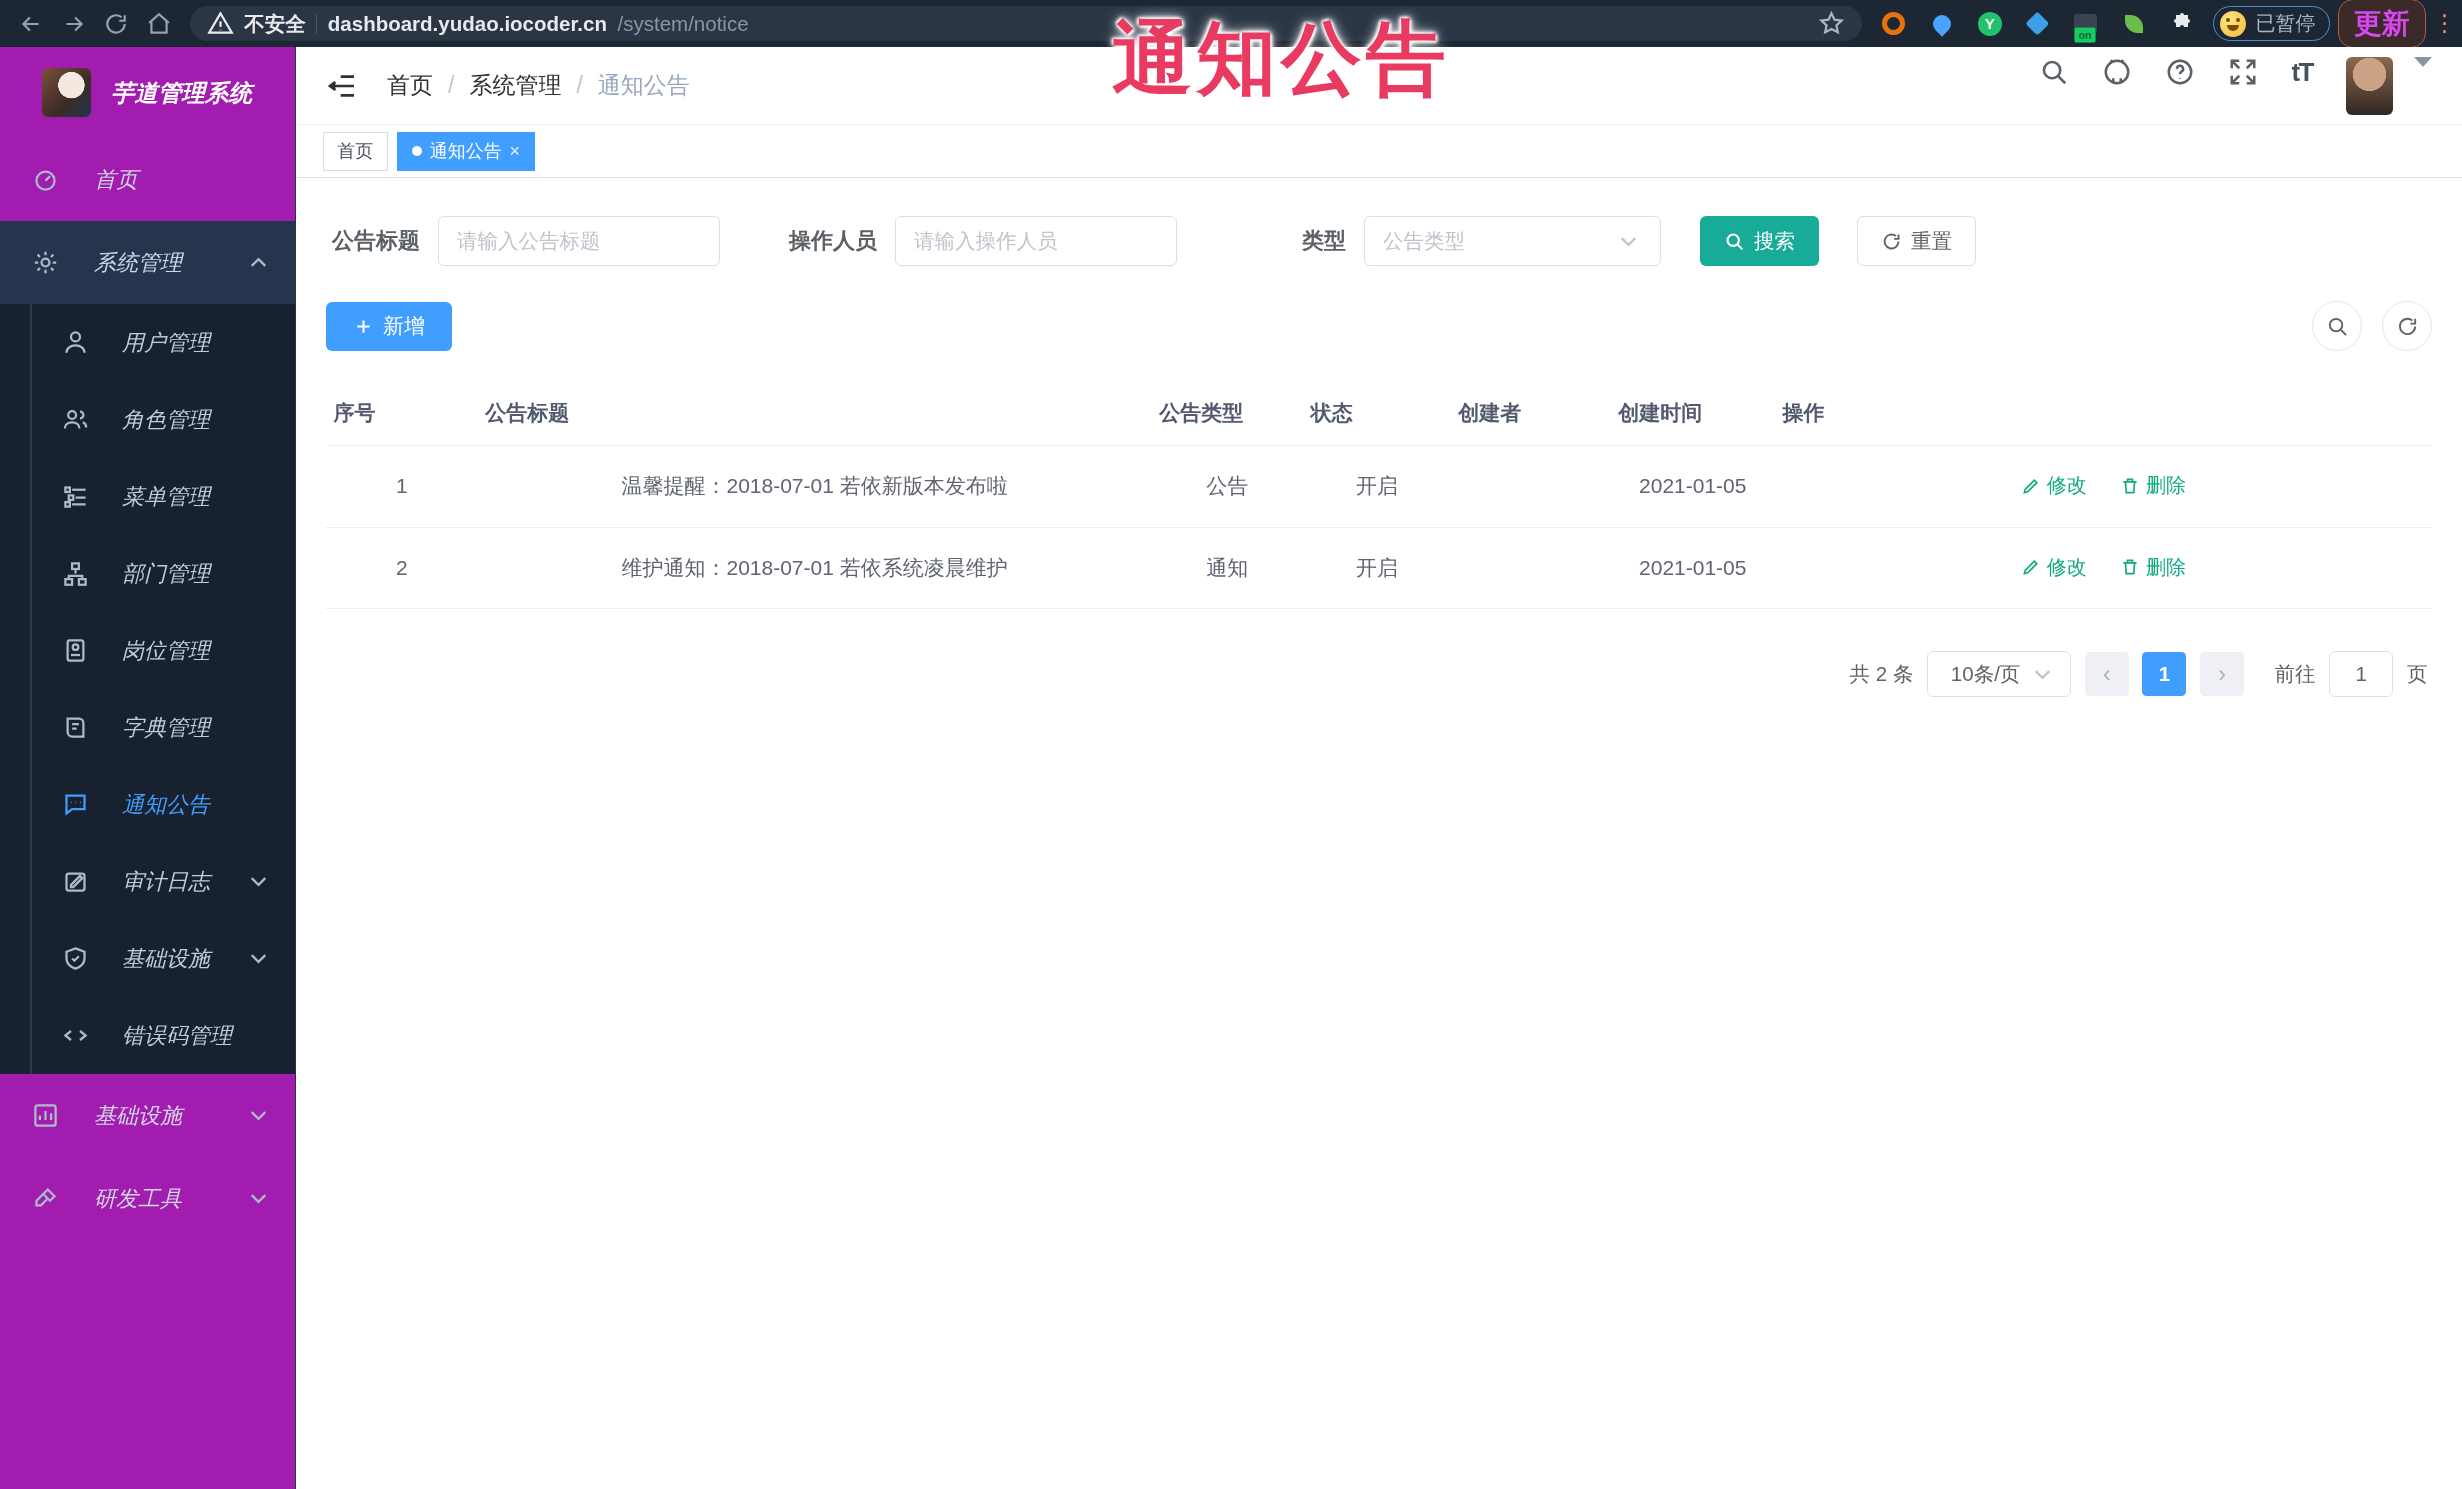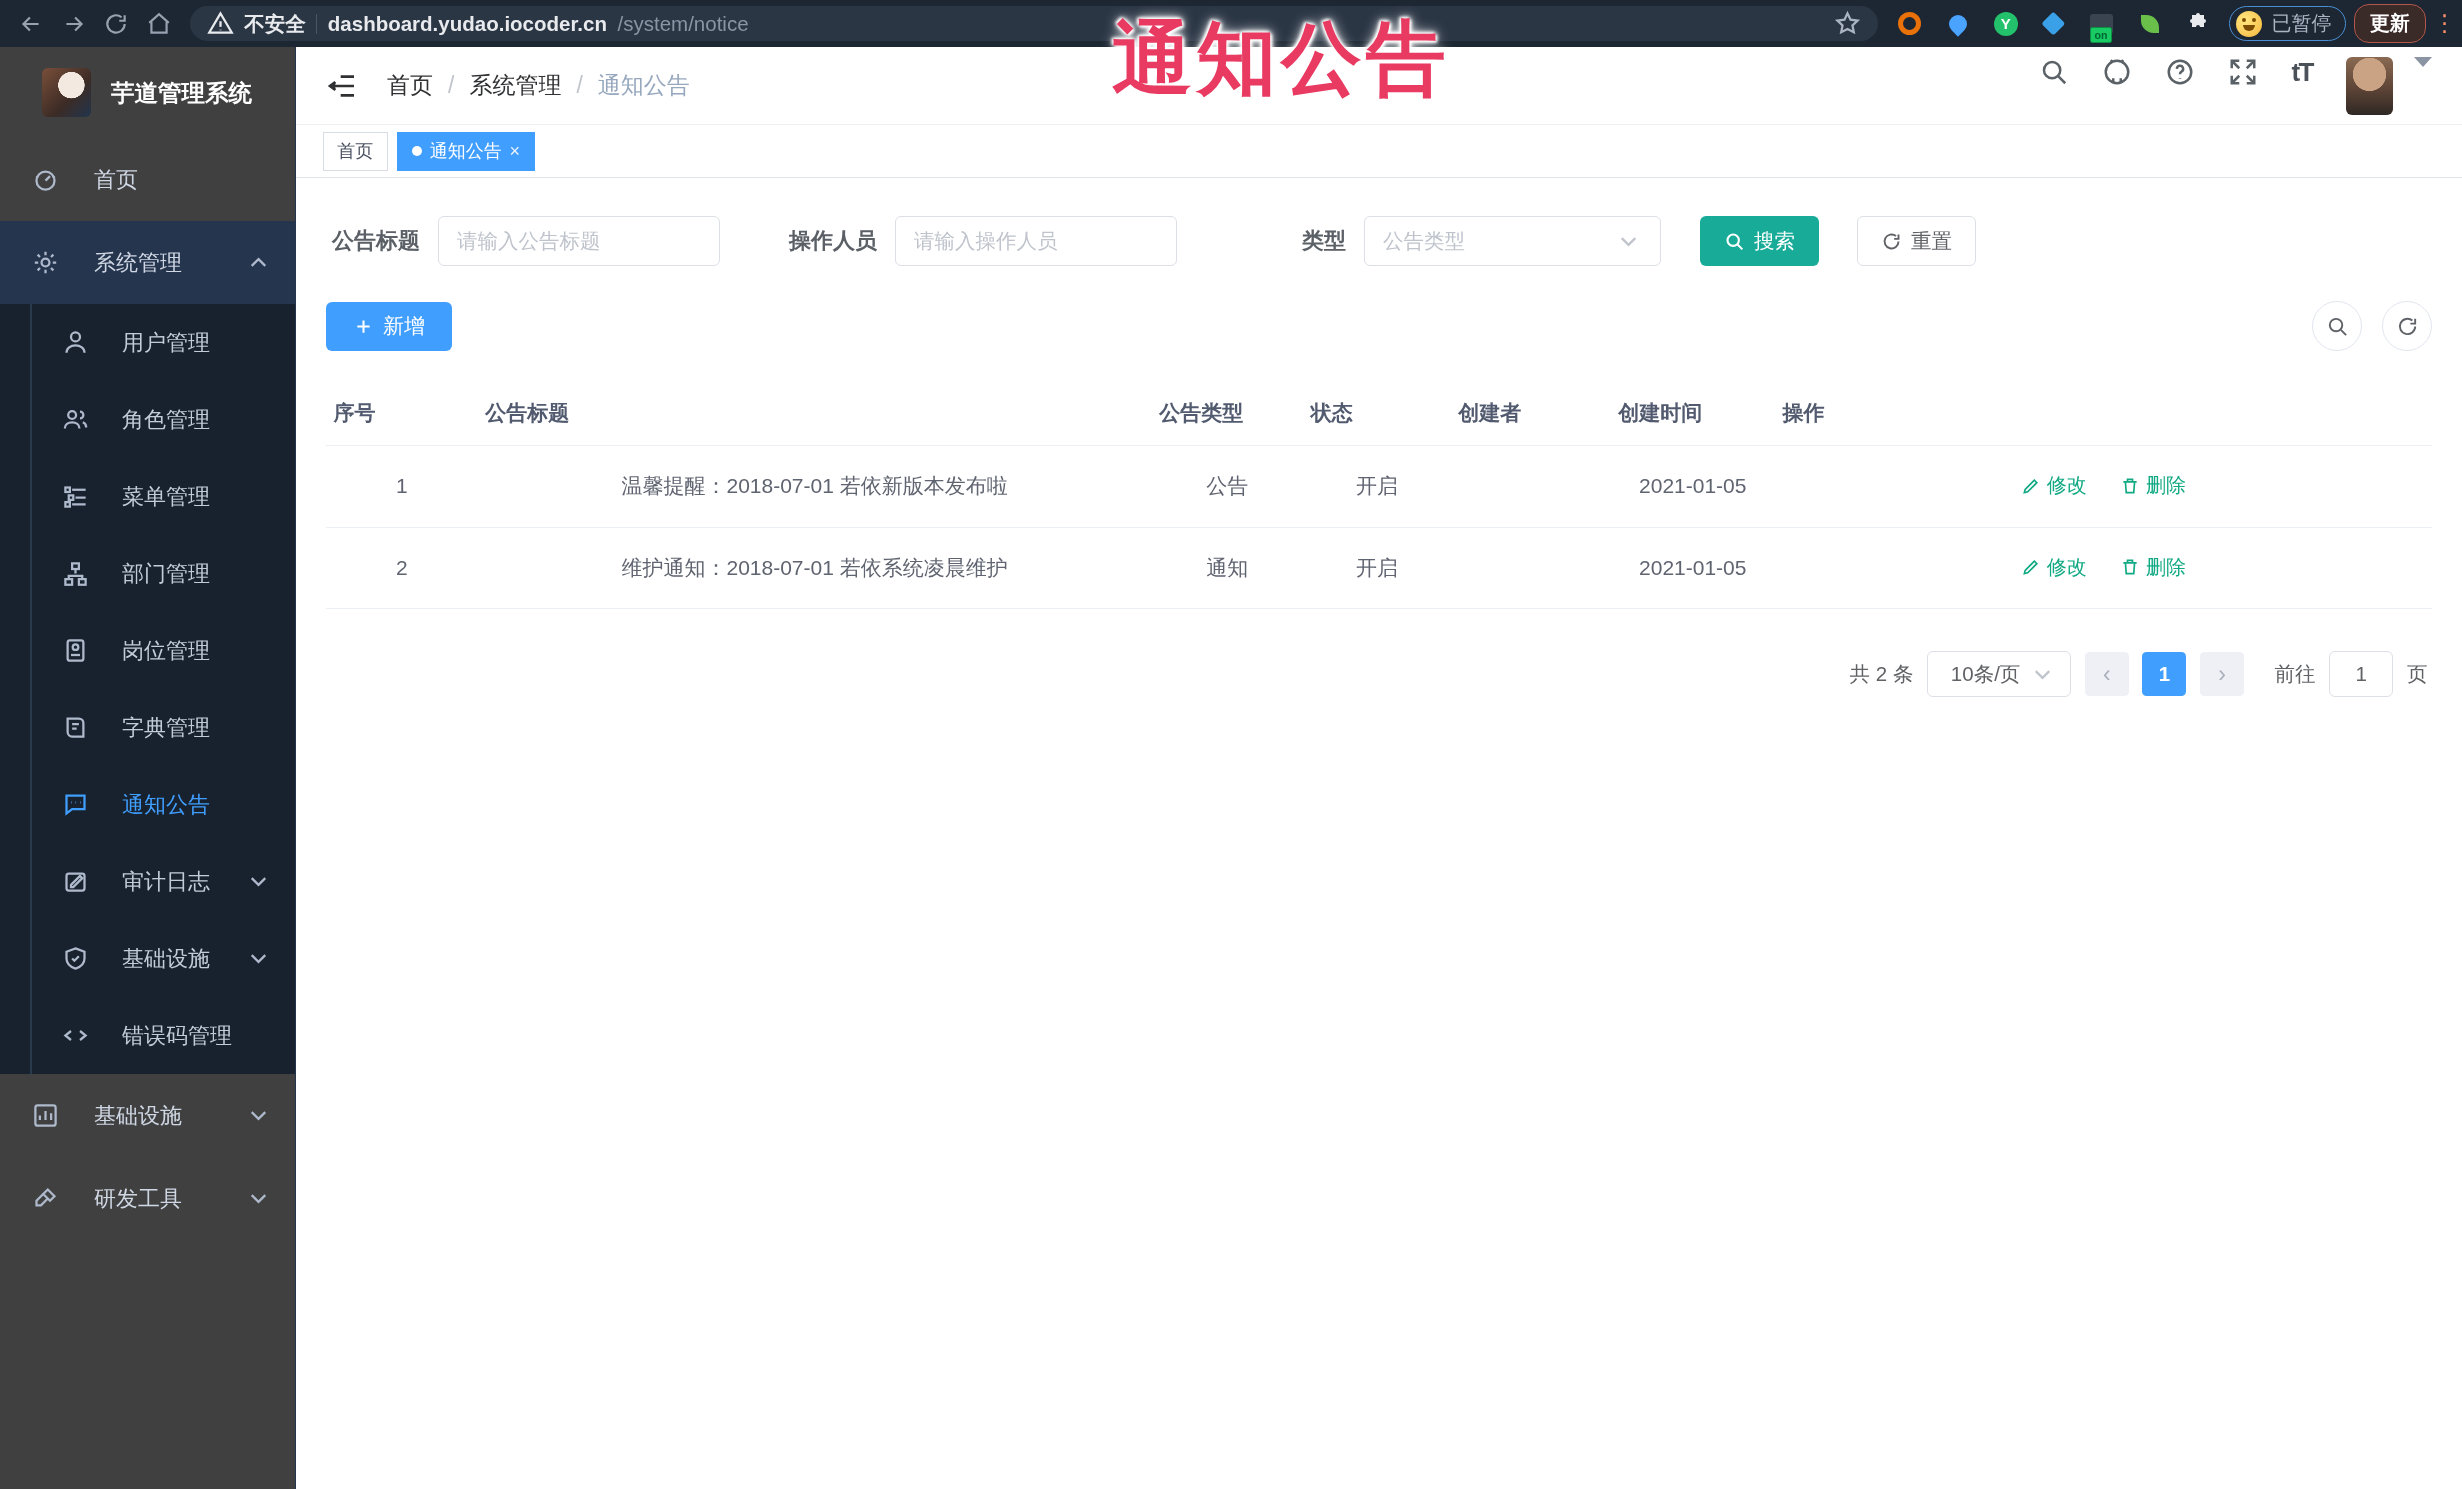--- a/index.html
+++ b/index.html
@@ -27,28 +27,28 @@
   .ext-green{ width:24px;height:24px;background:#23c16b;border-radius:50%;color:#fff;font-size:15px;font-weight:700;display:flex;align-items:center;justify-content:center;}
   .ext-diamond{ width:16.7px;height:16.7px;background:#3aa0e8; transform:rotate(45deg); border-radius:3px;}
   .ext-dark{ width:23px;height:20px;background:#3a4450;border-radius:3px;}
   .ext-badge{ position:absolute; bottom:-6px; left:1.5px; background:#18c964; color:#063; font-size:10.6px; font-weight:700; padding:0.8px 3.8px; border-radius:2.3px; border:0.8px solid #0a8f43;}
   .ext-leaf{ width:18px;height:18px;background:#6abf4b;border-radius:0 70% 0 70%;}
   .ext-puzzle{ color:#e8eaed; }
   .paused-pill{ flex:0 0 auto; display:flex; align-items:center; gap:9px; border:1.5px solid #4a8fd4; border-radius:18px; padding:3px 13.7px 3px 6px; color:#aab4c3; font-size:20px;}
   .emoji-face{ width:26px;height:26px;border-radius:50%;background:radial-gradient(circle at 35% 35%,#ffe680,#f6b73c); position:relative;}
   .emoji-face:before{ content:""; position:absolute; left:6px; top:7.6px; width:3.8px;height:3.8px;background:#7a4b00;border-radius:50%; box-shadow:10px 0 0 #7a4b00;}
   .emoji-face:after{ content:""; position:absolute; left:6.8px; top:14.4px; width:12px;height:6px; border-radius:0 0 12px 12px; background:#7a4b00;}
-  .update-btn{ flex:0 0 auto; display:flex; align-items:center; gap:4.6px; background:#3a2a28; border:1.5px solid #b3574a; border-radius:15px; padding:4.6px 15px; color:#ffffff; font-size:20px; font-weight:700;}
+  .update-btn{ flex:0 0 auto; display:flex; align-items:center; gap:4.6px; background:#3a2a28; border:1.5px solid #b3574a; border-radius:15px; padding:4.6px 15px; color:#d946ef; font-size:28px; font-weight:700;}
   .menu-dots{ flex:0 0 auto; color:#ff8f6b; font-size:23px; letter-spacing:0; width:15px; text-align:center; line-height:0.55; }
 
   
   .app{ display:flex; height:1443px; }
 
   
-  .sidebar{ width:296px; flex:0 0 296px; background:#404040; color:#c3cbd9; display:flex; flex-direction:column; border-right:1.5px solid #24344d; }
+  .sidebar{ width:296px; flex:0 0 296px; background:#a21caf; color:#c3cbd9; display:flex; flex-direction:column; border-right:1.5px solid #24344d;font-style:italic; }
   .logo-row{ height:91px; display:flex; align-items:center; padding-left:42px; gap:20px; }
   .logo-img{ width:49px; height:49px; border-radius:6px; background:
       radial-gradient(circle at 60% 35%, #f3e9e0 0 30%, transparent 31%),
       linear-gradient(135deg,#7a4f3a,#3c2b25 60%,#21354d); }
   .logo-title{ color:#fff; font-weight:700; font-size:23.5px; }
   .menu-item{ height:83px; display:flex; align-items:center; padding:0 23px 0 32px; gap:35px; font-size:22px; color:#cfd7e4; cursor:pointer;}
   .menu-item .ico{ color:#aeb9cc; }
   .menu-item .grow{ flex:1; }
   .submenu{ background:#17222e; position:relative; }
   .submenu:before{ content:""; position:absolute; left:30px; top:0; bottom:0; width:2.3px; background:#2a3a4d; }

